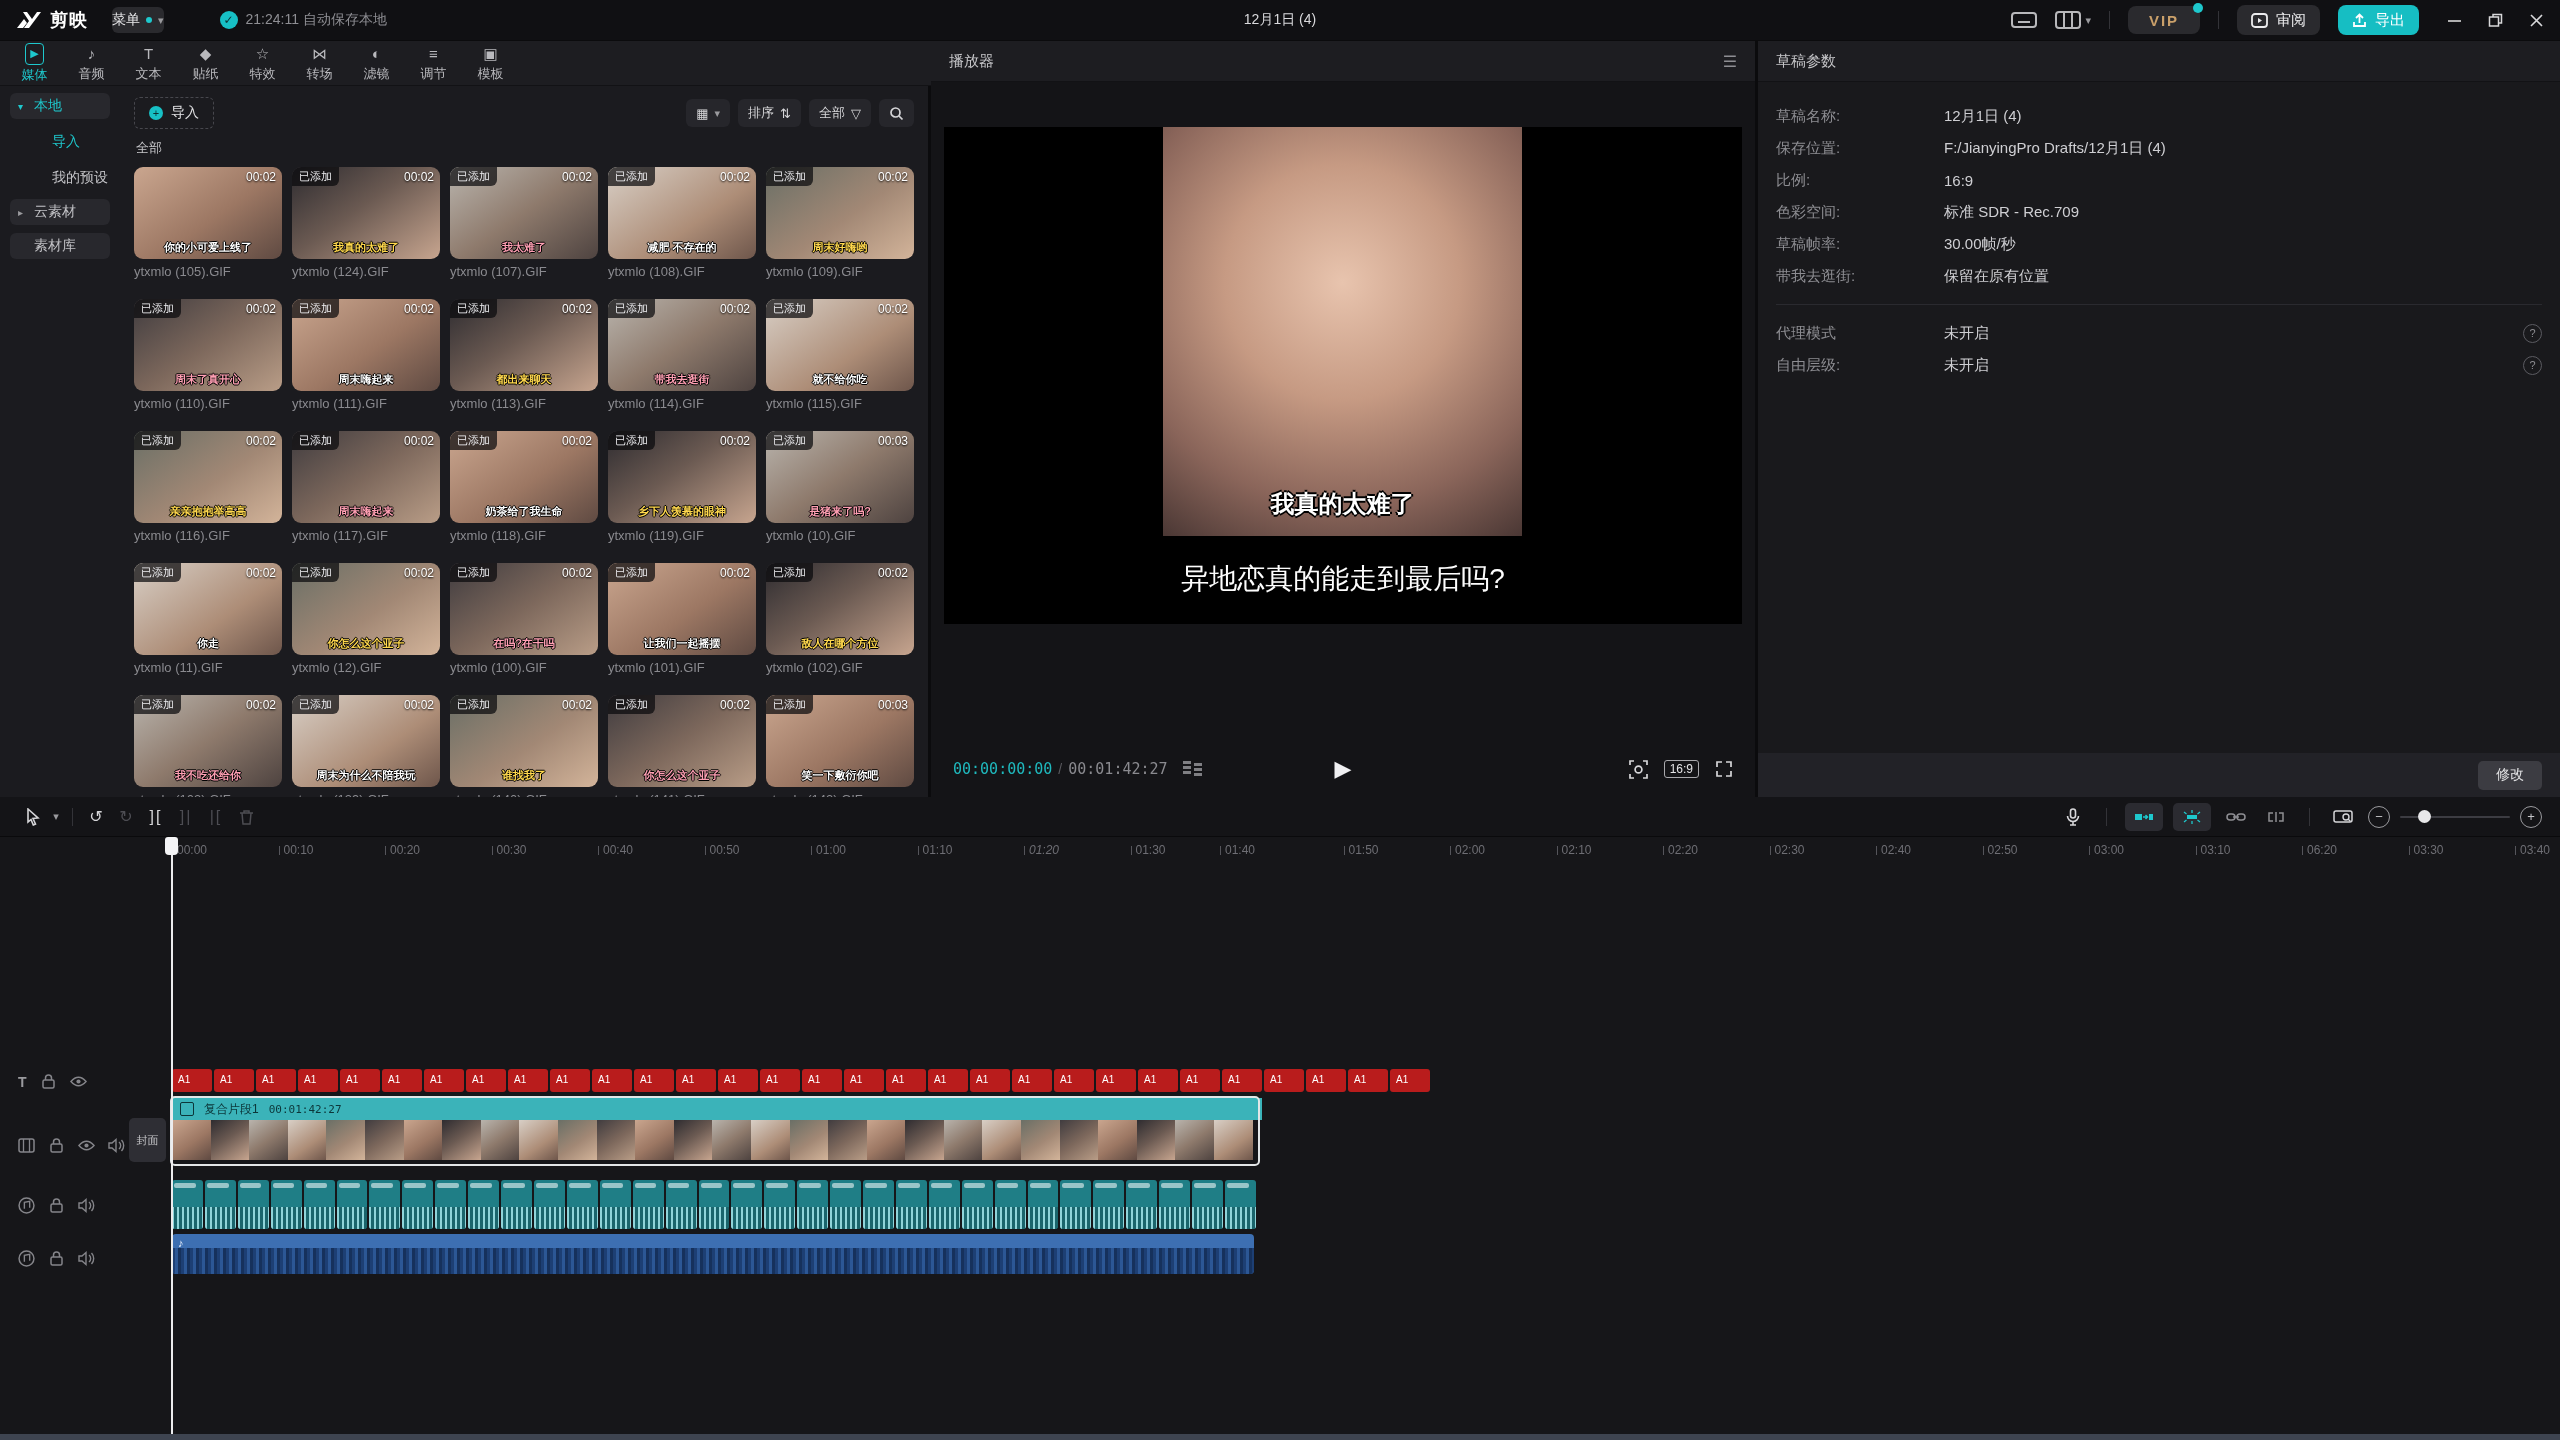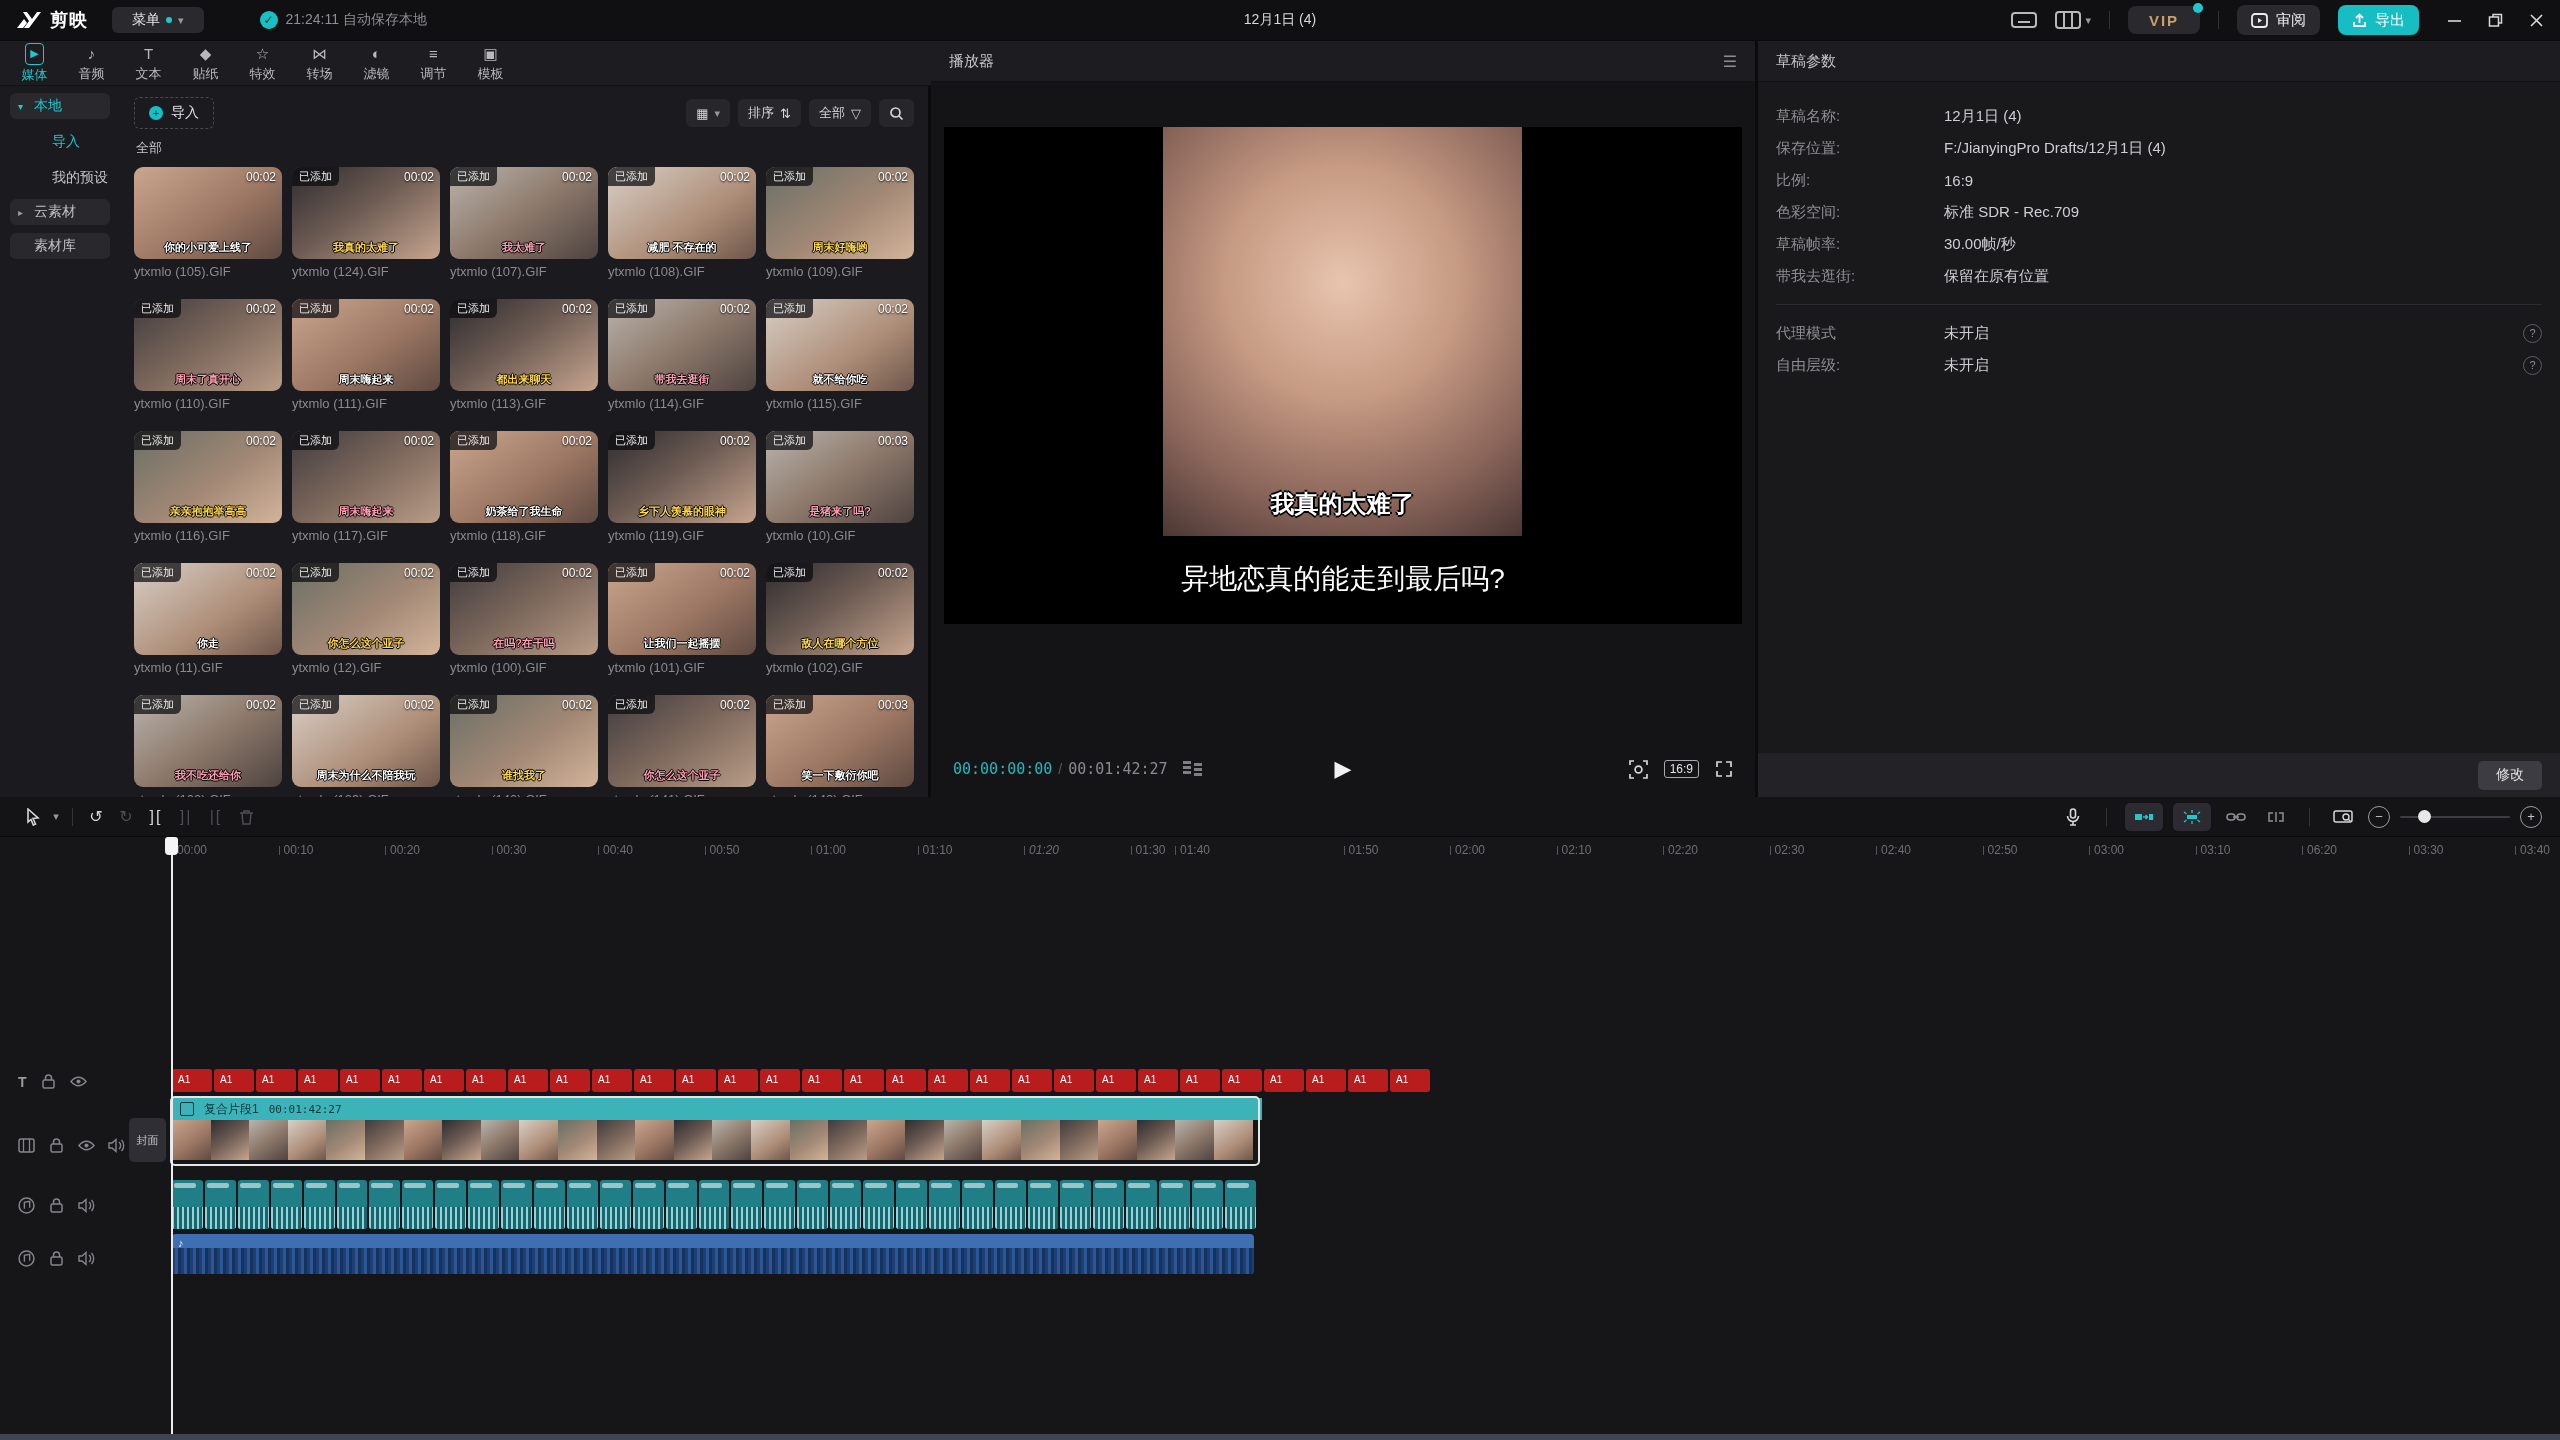--- a/index.html
+++ b/index.html
@@ -5,21 +5,21 @@
   html,body{margin:0;padding:0;background:#000;}
   .app{position:relative;width:2560px;height:1440px;background:#0b0b0d;overflow:hidden;
        font-family:"Liberation Sans","DejaVu Sans",sans-serif;color:#c9c9cc;}
   .mono{font-family:"DejaVu Sans Mono",monospace;}
 
   
   .top{position:absolute;left:0;top:0;right:0;height:40px;background:#101013;display:flex;align-items:center;z-index:30;}
   .logo-wrap{display:flex;align-items:center;gap:8px;padding-left:16px;}
   .logo-mark{width:26px;height:20px;}
   .app-name{color:#fff;font-size:18px;font-weight:bold;letter-spacing:1px;}
-  .menu-pill{margin-left:24px;background:#2a2a2e;border-radius:6px;height:26px;display:flex;align-items:center;gap:6px;padding:0 20px;cursor:default;}
+  .menu-pill{margin-left:24px;background:#2a2a2e;border-radius:6px;height:26px;display:flex;align-items:center;gap:6px;padding:0 0;cursor:default;}
   .menu-pill .lbl{color:#e8e8ea;font-size:14px;}
   .menu-dot{width:6px;height:6px;border-radius:50%;background:#1ec8cd;}
   .chev{color:#9a9a9e;font-size:11px;}
   .autosave{display:flex;align-items:center;gap:8px;margin-left:56px;}
   .check-badge{width:18px;height:18px;border-radius:50%;background:#17c0c5;color:#0b2f31;font-size:12px;display:flex;align-items:center;justify-content:center;}
   .autosave .txt{color:#8e8e93;font-size:14px;}
   .doc-title{position:absolute;left:50%;transform:translateX(-50%);color:#d9d9dc;font-size:14px;}
   .top-right{margin-left:auto;display:flex;align-items:center;gap:18px;padding-right:16px;}
   .hicon{width:26px;height:20px;opacity:.85;}
   .vdiv{width:1px;height:18px;background:#333338;}
@@ -713,21 +713,21 @@
     <span>01:10</span>
   </span>
         <span class="tick" style="left: 1024px; position: absolute; font-style: italic;">
     <span class="tbar"></span>
     <span>01:20</span>
   </span>
         <span class="tick" style="left: 1130.5px; position: absolute;">
     <span class="tbar"></span>
     <span>01:30</span>
   </span>
-        <span class="tick" style="left: 1175px; position: absolute;">
+        <span class="tick" style="left: 1220px; position: absolute;">
     <span class="tbar"></span>
     <span>01:40</span>
   </span>
         <span class="tick" style="left: 1343.5px; position: absolute;">
     <span class="tbar"></span>
     <span>01:50</span>
   </span>
         <span class="tick" style="left: 1450px; position: absolute;">
     <span class="tbar"></span>
     <span>02:00</span>

